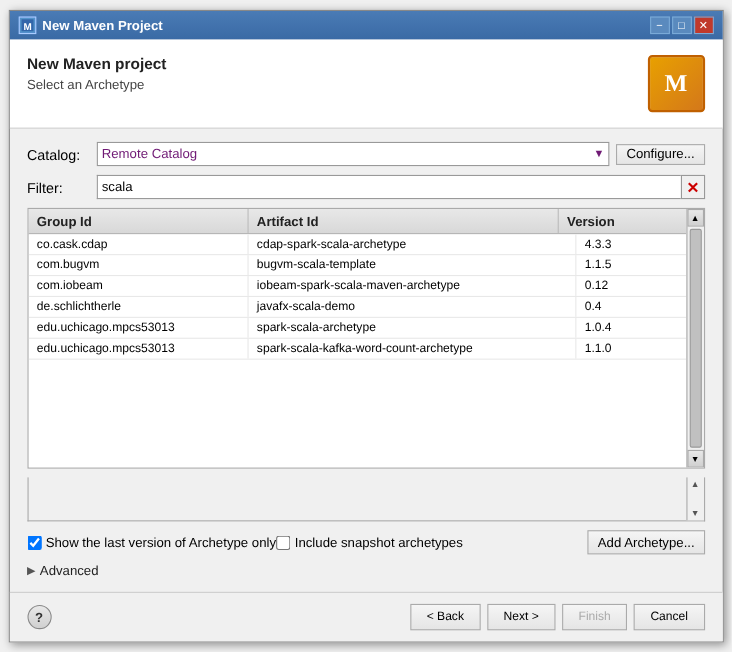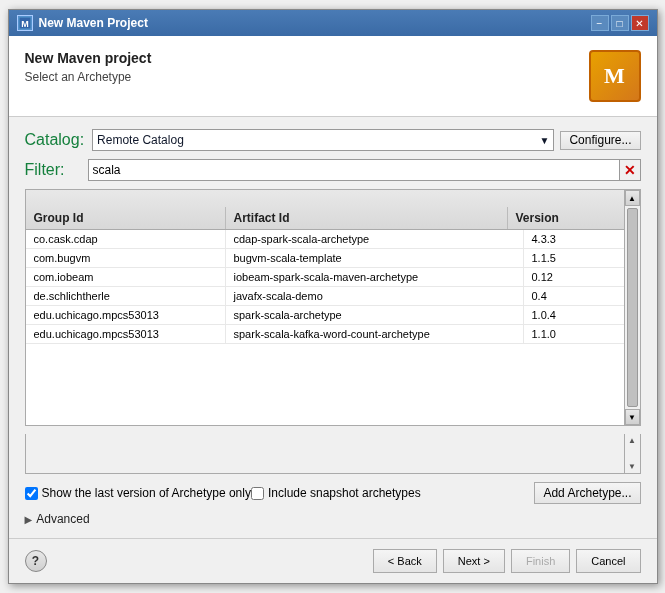--- a/index.html
+++ b/index.html
@@ -110,43 +110,43 @@
       gap: 8px;
       overflow: hidden;
     }
 
     .form-row {
       display: flex;
       align-items: center;
       gap: 8px;
     }
     .form-label {
-      font-size: 16px;
-      color: #15803d;
+      font-size: 13px;
+      color: #000000;
       min-width: 55px;
     }
     .form-control-wrap {
       flex: 1;
       display: flex;
       gap: 6px;
       align-items: center;
     }
     .combo-box {
       flex: 1;
       height: 22px;
       border: 1px solid #999;
       background: white;
       padding: 0 4px;
       font-size: 12px;
       display: flex;
       align-items: center;
       justify-content: space-between;
       cursor: pointer;
     }
-    .combo-box span { color: #0f172a; }
+    .combo-box span { color: #701a75; }
     .combo-arrow {
       font-size: 10px;
       color: #555;
     }
     .btn-configure {
       height: 19px;
       padding: 0 8px;
       background: linear-gradient(to bottom, #f5f5f5, #e5e5e5);
       border: 1px solid #aaa;
       font-size: 12px;
@@ -193,21 +193,20 @@
       background: linear-gradient(to bottom, #e8e8e8, #d8d8d8);
       border-bottom: 1px solid #aaa;
       flex-shrink: 0;
     }
     .th {
       padding: 4px 8px;
       font-size: 12px;
       font-weight: bold;
       color: #222;
       border-right: 1px solid #bbb;
-      margin-top: 17px;
     }
     .th:last-child { border-right: none; }
     .table-body {
       flex: 1;
       overflow-y: auto;
       background: white;
     }
     .table-row {
       display: grid;
       grid-template-columns: 200px 1fr 100px;

